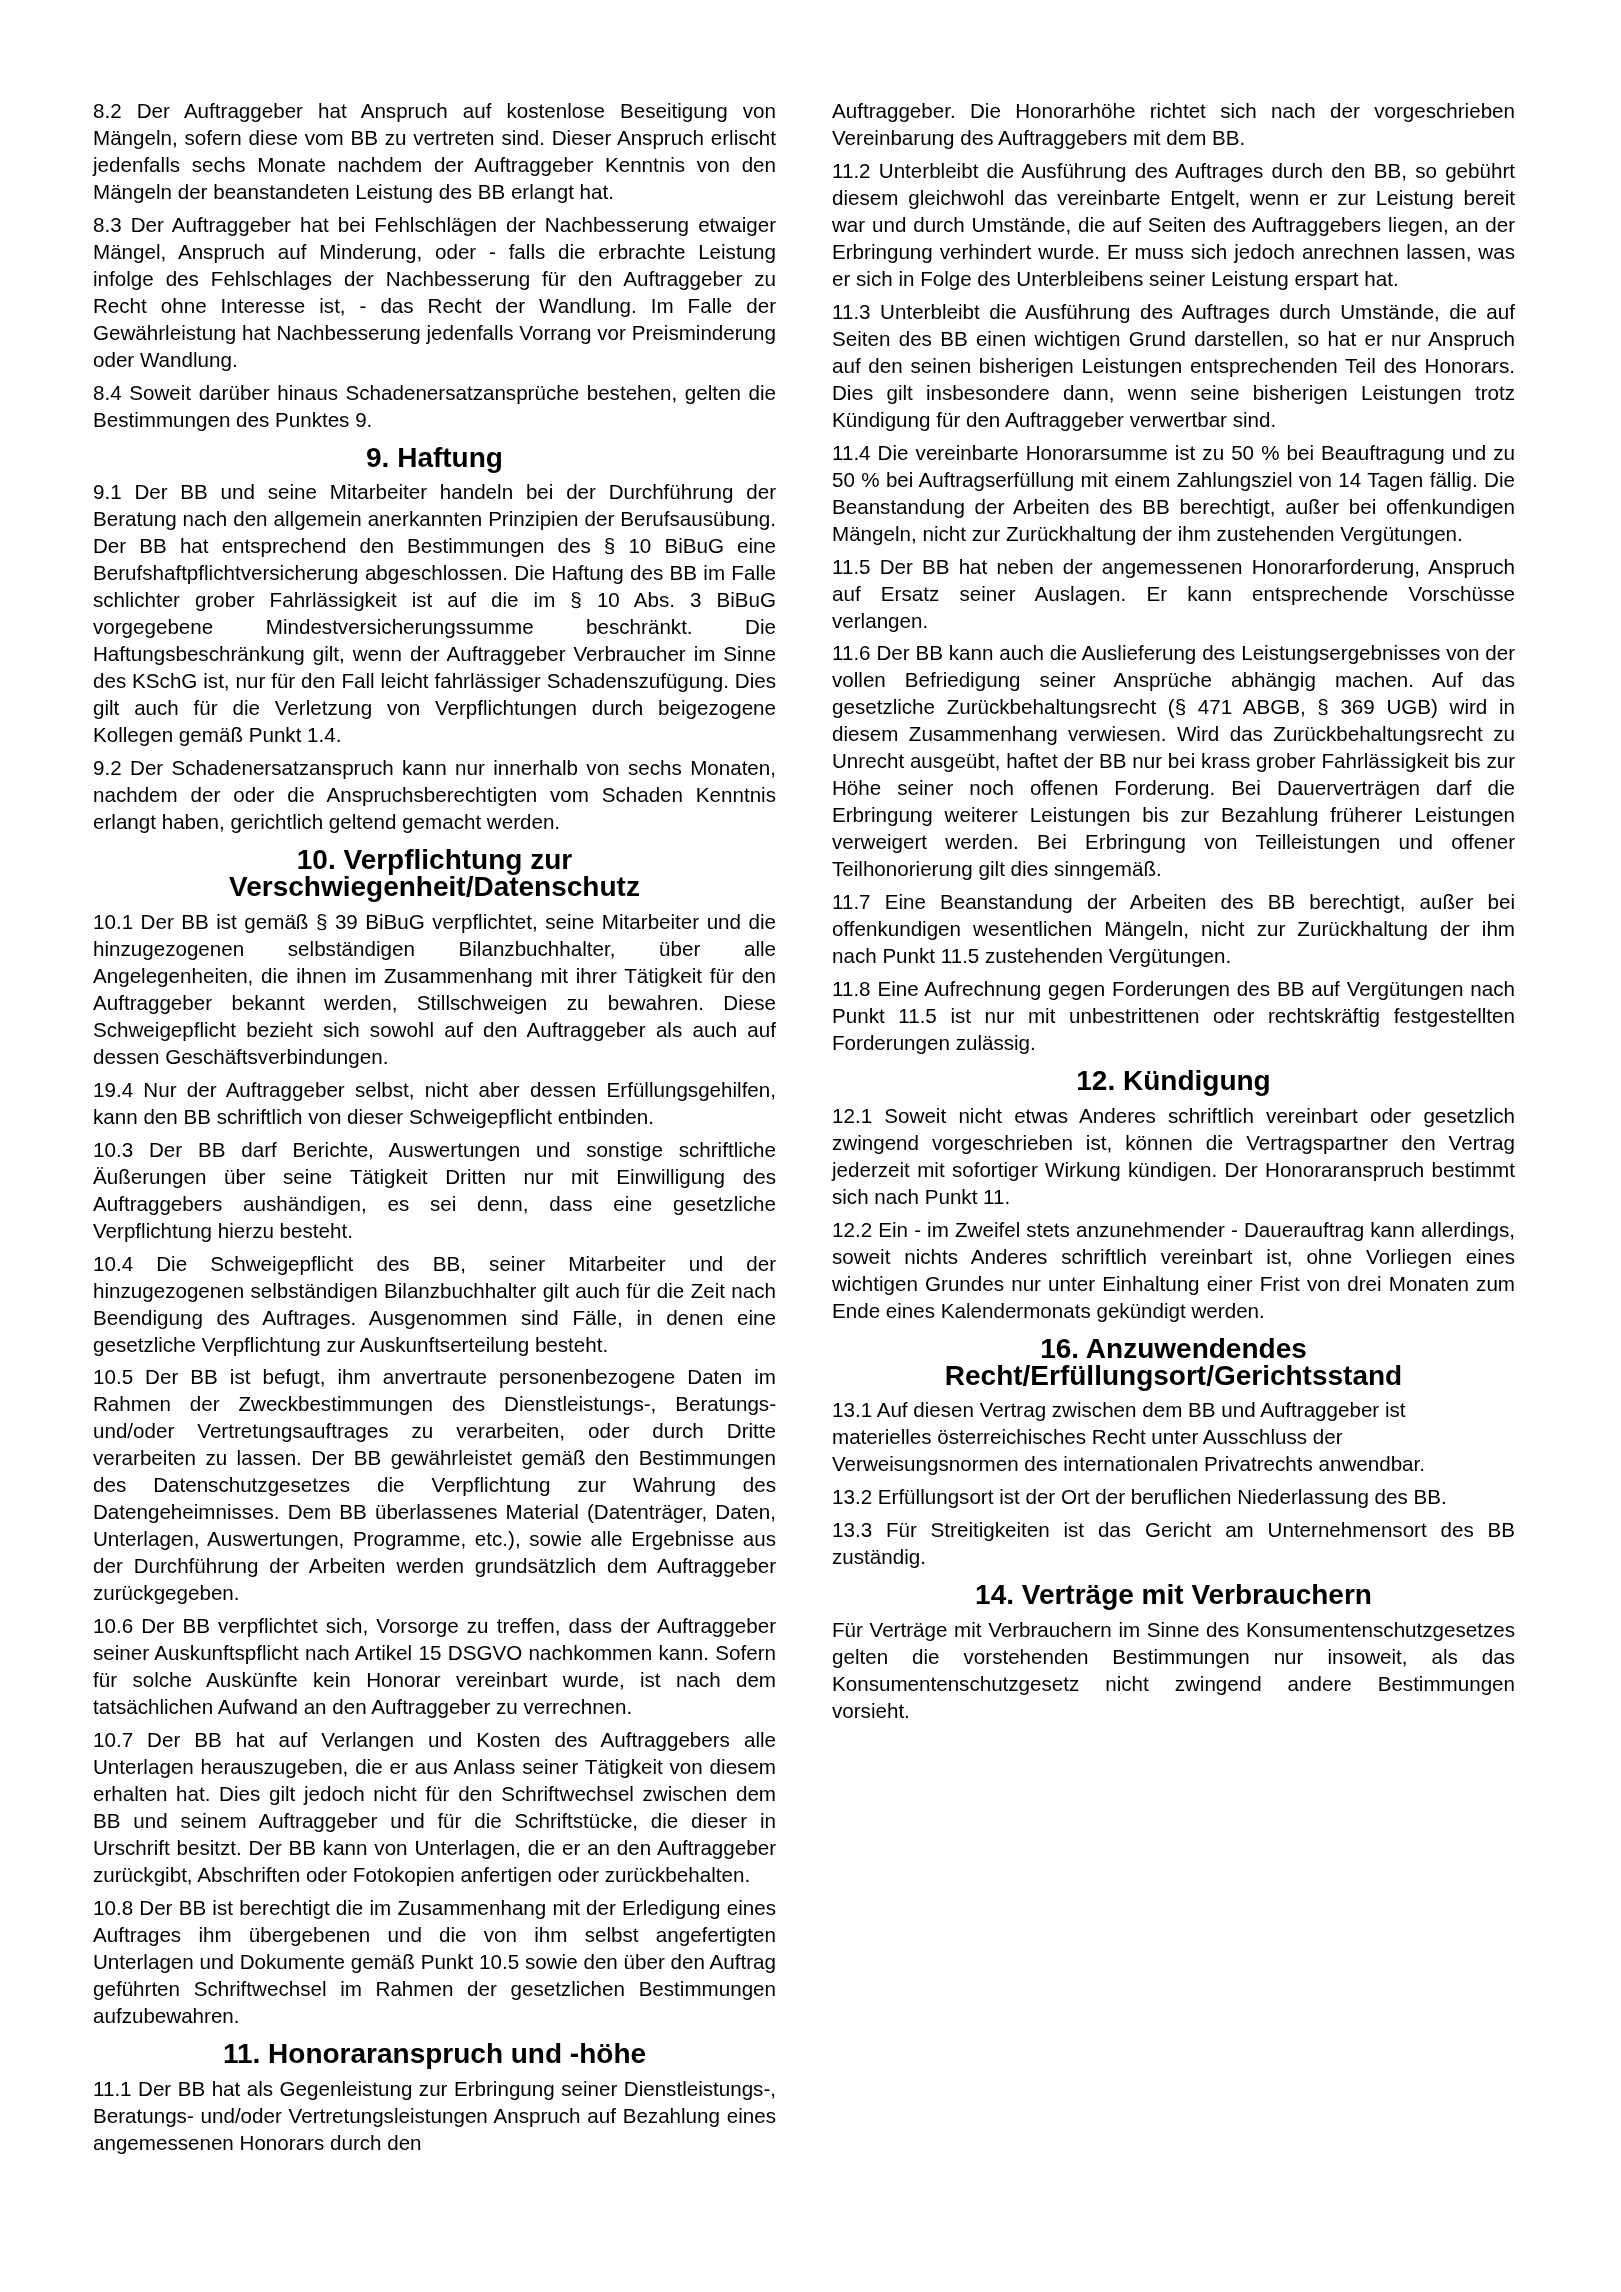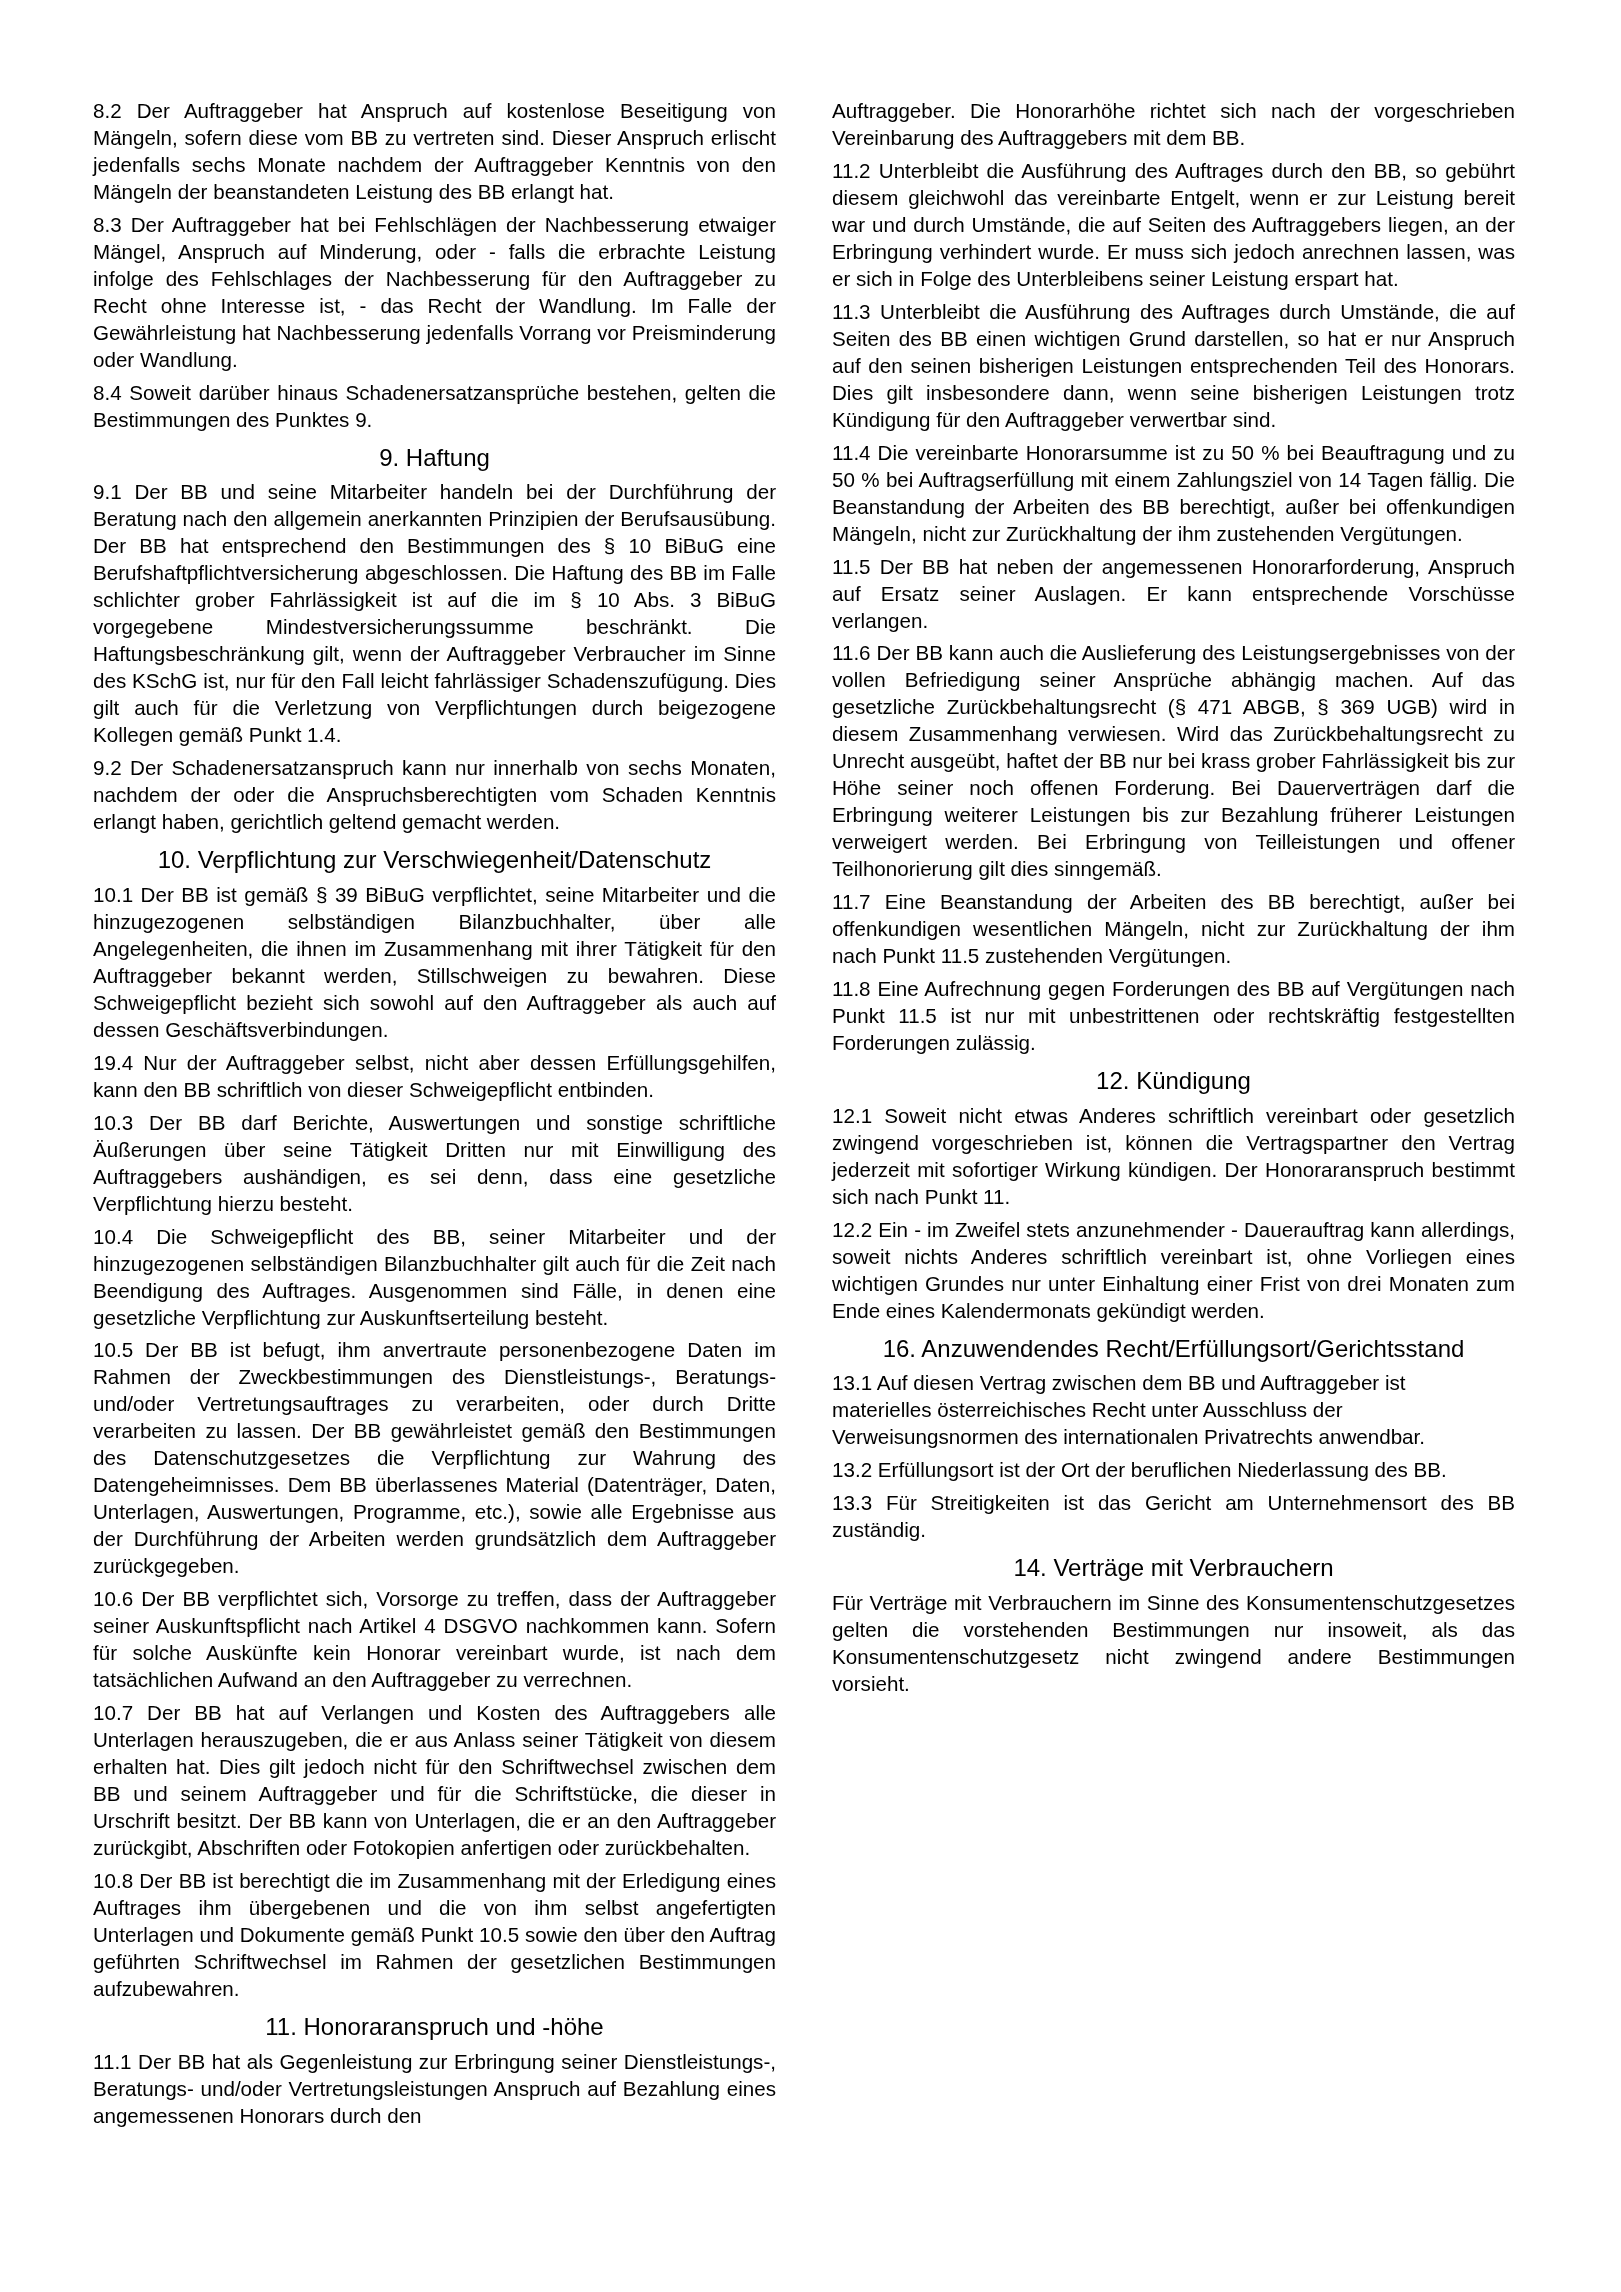--- a/index.html
+++ b/index.html
@@ -31,23 +31,23 @@
   .para {
     margin: 0 0 5.9px 0;
     font-size: 20.6px;
     line-height: 27px;
     text-align: justify;
     text-justify: inter-word;
     hyphens: none;
   }
   .para.align-left { text-align: left; }
   .heading {
-    font-size: 24px;
+    font-size: 28px;
     line-height: 27px;
-    font-weight: normal;
+    font-weight: bold;
     text-align: center;
     margin: 10.8px 0 7.8px 0;
   }
 </style>
 </head>
 <body>
 
 <div class="page">
   <div class="columns">
     <div class="column">
@@ -56,21 +56,21 @@
         <p class="para">8.4 Soweit darüber hinaus Schadenersatzansprüche bestehen, gelten die Bestimmungen des Punktes 9.</p>
         <div class="heading">9. Haftung</div>
         <p class="para">9.1 Der BB und seine Mitarbeiter handeln bei der Durchführung der Beratung nach den allgemein anerkannten Prinzipien der Berufsausübung. Der BB hat entsprechend den Bestimmungen des § 10 BiBuG eine Berufshaftpflichtversicherung abgeschlossen. Die Haftung des BB im Falle schlichter grober Fahrlässigkeit ist auf die im  § 10 Abs. 3 BiBuG vorgegebene Mindestversicherungssumme beschränkt. Die Haftungsbeschränkung gilt, wenn der Auftraggeber Verbraucher im Sinne des KSchG ist, nur für den Fall leicht fahrlässiger Schadenszufügung. Dies gilt auch für die Verletzung von Verpflichtungen durch beigezogene Kollegen gemäß Punkt 1.4.</p>
         <p class="para">9.2 Der Schadenersatzanspruch kann nur innerhalb von sechs Monaten, nachdem der oder die Anspruchsberechtigten vom Schaden Kenntnis erlangt haben, gerichtlich geltend gemacht werden.</p>
         <div class="heading">10. Verpflichtung zur Verschwiegenheit/Datenschutz</div>
         <p class="para">10.1 Der BB ist gemäß § 39 BiBuG verpflichtet, seine Mitarbeiter und die hinzugezogenen selbständigen Bilanzbuchhalter, über alle Angelegenheiten, die ihnen im Zusammenhang mit ihrer Tätigkeit für den Auftraggeber bekannt werden, Stillschweigen zu bewahren. Diese Schweigepflicht bezieht sich sowohl auf den Auftraggeber als auch auf dessen Geschäftsverbindungen.</p>
         <p class="para">19.4 Nur der Auftraggeber selbst, nicht aber dessen Erfüllungsgehilfen, kann den BB schriftlich von dieser Schweigepflicht entbinden.</p>
         <p class="para">10.3 Der BB darf Berichte, Auswertungen und sonstige schriftliche Äußerungen über seine Tätigkeit Dritten nur mit Einwilligung des Auftraggebers aushändigen, es sei denn, dass eine gesetzliche Verpflichtung hierzu besteht.</p>
         <p class="para">10.4 Die Schweigepflicht des BB, seiner Mitarbeiter und der hinzugezogenen selbständigen Bilanzbuchhalter gilt auch für die Zeit nach Beendigung des Auftrages. Ausgenommen sind Fälle, in denen eine gesetzliche Verpflichtung zur Auskunftserteilung besteht.</p>
         <p class="para">10.5 Der BB ist befugt, ihm anvertraute personenbezogene Daten im Rahmen der Zweckbestimmungen des Dienstleistungs-, Beratungs- und/oder Vertretungsauftrages zu verarbeiten, oder durch Dritte verarbeiten zu lassen. Der BB gewährleistet gemäß den Bestimmungen des Datenschutzgesetzes die Verpflichtung zur Wahrung des Datengeheimnisses. Dem BB überlassenes Material (Datenträger, Daten, Unterlagen, Auswertungen, Programme, etc.), sowie alle Ergebnisse aus der Durchführung der Arbeiten werden grundsätzlich dem Auftraggeber zurückgegeben.</p>
-        <p class="para">10.6 Der BB verpflichtet sich, Vorsorge zu treffen, dass der Auftraggeber seiner Auskunftspflicht nach Artikel 4 DSGVO nachkommen kann. Sofern für solche Auskünfte kein Honorar vereinbart wurde, ist nach dem tatsächlichen Aufwand an den Auftraggeber zu verrechnen.</p>
+        <p class="para">10.6 Der BB verpflichtet sich, Vorsorge zu treffen, dass der Auftraggeber seiner Auskunftspflicht nach Artikel 15 DSGVO nachkommen kann. Sofern für solche Auskünfte kein Honorar vereinbart wurde, ist nach dem tatsächlichen Aufwand an den Auftraggeber zu verrechnen.</p>
         <p class="para">10.7 Der BB hat auf Verlangen und Kosten des Auftraggebers alle Unterlagen herauszugeben, die er aus Anlass seiner Tätigkeit von diesem erhalten hat. Dies gilt jedoch nicht für den Schriftwechsel zwischen dem BB und seinem Auftraggeber und für die Schriftstücke, die dieser in Urschrift besitzt. Der BB kann von Unterlagen, die er an den Auftraggeber zurückgibt, Abschriften oder Fotokopien anfertigen oder zurückbehalten.</p>
         <p class="para">10.8 Der BB ist berechtigt die im Zusammenhang mit der Erledigung eines Auftrages ihm übergebenen und die von ihm selbst angefertigten Unterlagen und Dokumente gemäß Punkt 10.5 sowie den über den Auftrag geführten Schriftwechsel im Rahmen der gesetzlichen Bestimmungen aufzubewahren.</p>
         <div class="heading">11. Honoraranspruch und -höhe</div>
         <p class="para">11.1 Der BB hat als Gegenleistung zur Erbringung seiner Dienstleistungs-, Beratungs- und/oder Vertretungsleistungen Anspruch auf Bezahlung eines angemessenen Honorars durch den</p>
       </div>
     <div class="column">
         <p class="para">Auftraggeber. Die Honorarhöhe richtet sich nach der vorgeschrieben Vereinbarung des Auftraggebers mit dem BB.</p>
         <p class="para">11.2 Unterbleibt die Ausführung des Auftrages durch den BB, so gebührt diesem gleichwohl das vereinbarte Entgelt, wenn er zur Leistung bereit war und durch Umstände, die auf Seiten des Auftraggebers liegen, an der Erbringung verhindert wurde. Er muss sich jedoch anrechnen lassen, was er sich in Folge des Unterbleibens seiner Leistung erspart hat.</p>
         <p class="para">11.3 Unterbleibt die Ausführung des Auftrages durch Umstände, die auf Seiten des BB einen wichtigen Grund darstellen, so hat er nur Anspruch auf den seinen bisherigen Leistungen entsprechenden Teil des Honorars. Dies gilt insbesondere dann, wenn seine bisherigen Leistungen trotz Kündigung für den Auftraggeber verwertbar sind.</p>
         <p class="para">11.4 Die vereinbarte Honorarsumme ist zu 50 % bei Beauftragung und zu 50 % bei Auftragserfüllung mit einem Zahlungsziel von 14 Tagen fällig. Die Beanstandung der Arbeiten des BB berechtigt, außer bei offenkundigen Mängeln, nicht zur Zurückhaltung der ihm zustehenden Vergütungen.</p>

